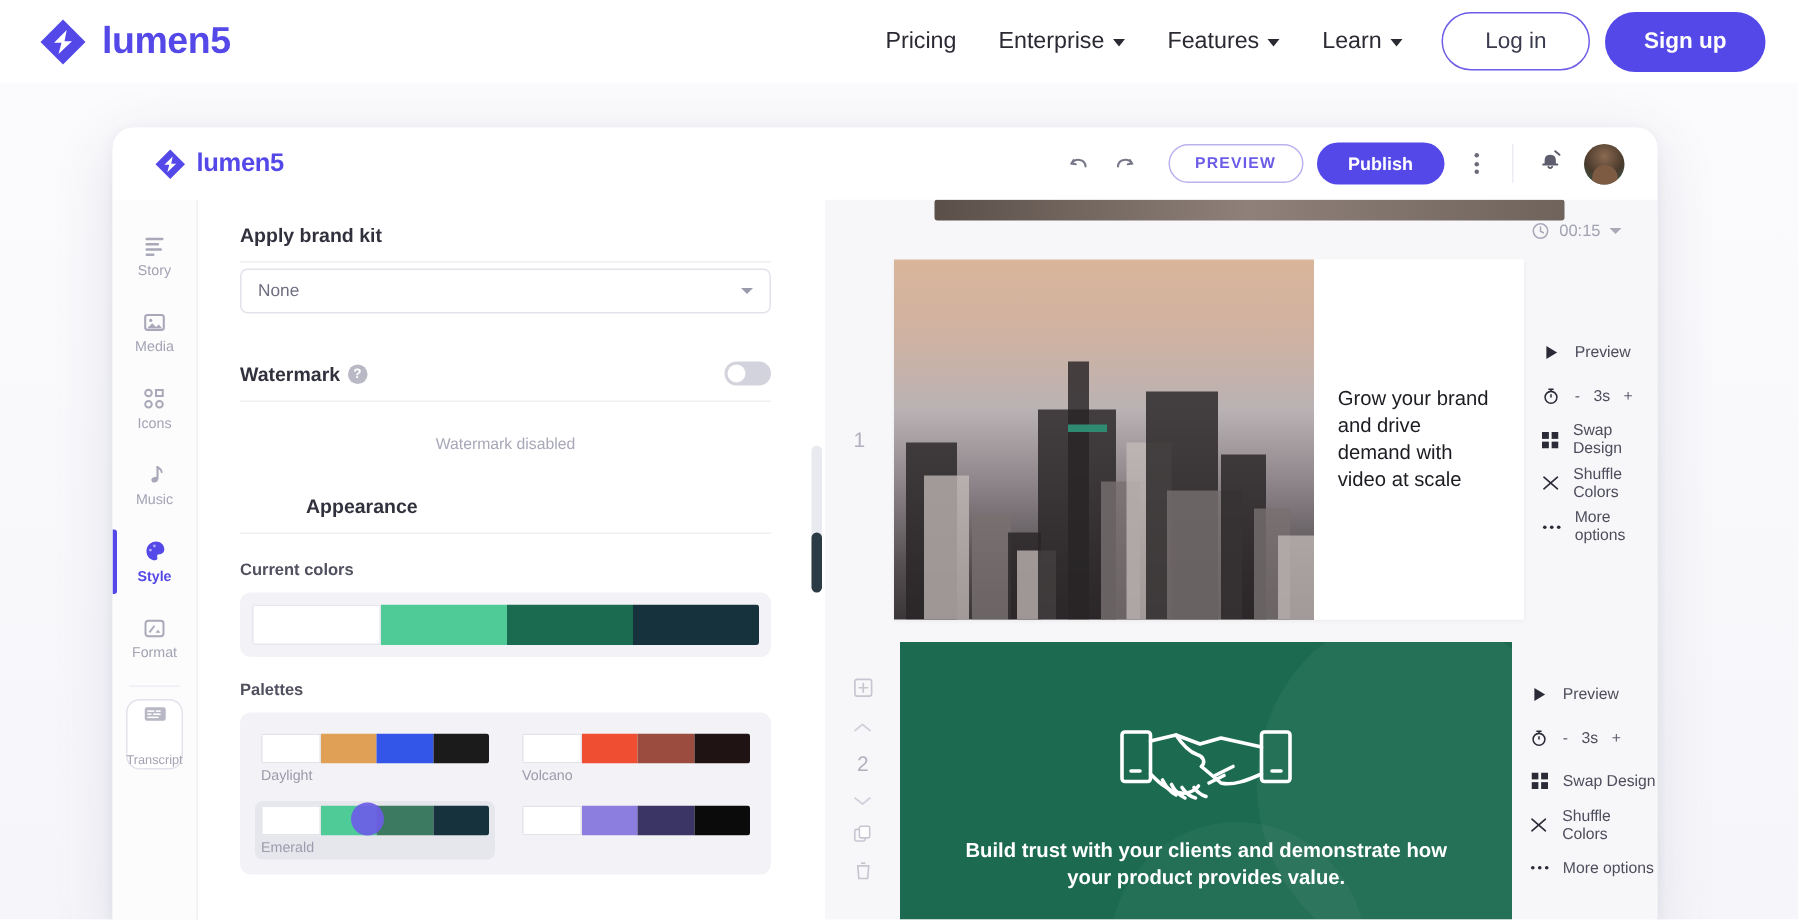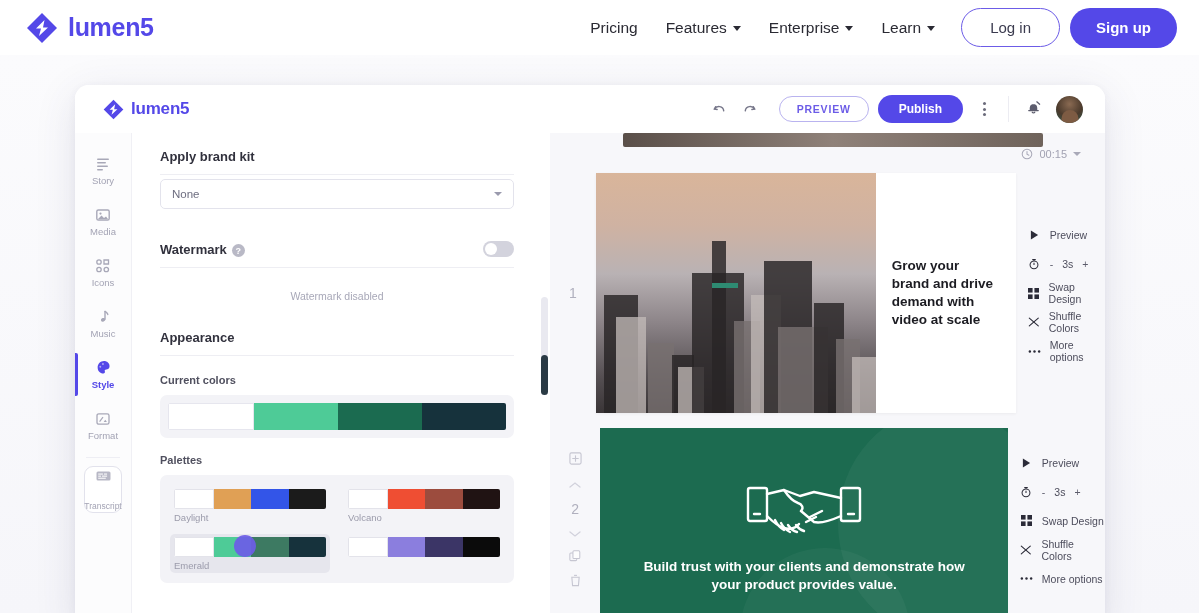--- a/index.html
+++ b/index.html
@@ -195,21 +195,21 @@
   .city {
     width: 280px; height: 240px; position: relative; overflow: hidden;
     background: linear-gradient(180deg,#d9b59a 0%, #cfb2a2 22%, #b9b2b4 42%, #8d8589 62%, #554f52 85%, #3a3537 100%);
   }
   .city .bld { position: absolute; bottom: 0; background: rgba(40,36,38,0.82); }
   .city .bld.lt { background: rgba(196,188,186,0.75); }
   .city .bld.md { background: rgba(120,112,112,0.8); }
   .city-green { position: absolute; width: 26px; height: 5px; background: #2e8b72; left: 116px; top: 110px; }
   .scene-text {
     width: 140px; height: 240px; display: flex; align-items: center; padding: 0 16px;
-    font-size: 13.5px; font-weight: bold; color: #1c1c22; line-height: 1.32; background:#fff;
+    font-size: 13.5px; font-weight: normal; color: #1c1c22; line-height: 1.32; background:#fff;
   }
   .scene-menu { padding-left: 12px; display: flex; flex-direction: column; gap: 0px; justify-content: center; }
   .menu-row { display: flex; align-items: center; gap: 9px; height: 29px; font-size: 10.5px; color: #4d4d5c; cursor: pointer; }
   .menu-row .mi { width: 13px; display: flex; justify-content: center; color: #2b2b38; }
   .step { display: flex; align-items: center; gap: 9px; font-size: 10.5px; color: #4d4d5c; }
   .step .pm { cursor: pointer; color: #5d5d6c; }
 
   .scene2-card { width: 420px; height: 185px; background: #1c6b50; position: relative; overflow: hidden; }
   .scene2-blob { position: absolute; right: -40px; top: -20px; width: 210px; height: 230px; border-radius: 50%; background: rgba(255,255,255,0.045); }
   .scene2-blob2 { position: absolute; left: 140px; top: 120px; width: 170px; height: 180px; border-radius: 90px 90px 0 0; background: rgba(255,255,255,0.04); }
@@ -228,25 +228,25 @@
       <path d="M16 1 L31 16 L16 31 L1 16 Z" fill="#5448e8"></path>
       <path d="M18.5 8 L10 16.5 L15 16.5 L13 24 L22 15.5 L17 15.5 Z" fill="#ffffff"></path>
     </svg>
     <span class="brand-text">lumen5</span>
   </div>
   <div class="nav-links">
     <div class="nav-link">
       <span>Pricing</span>
     </div>
     <div class="nav-link">
+      <span>Enterprise</span>
+      <span class="chev"></span>
+    </div>
+    <div class="nav-link">
       <span>Features</span>
-      <span class="chev"></span>
-    </div>
-    <div class="nav-link">
-      <span>Enterprise</span>
       <span class="chev"></span>
     </div>
     <div class="nav-link">
       <span>Learn</span>
       <span class="chev"></span>
     </div>
     <div class="btn-login">Log in</div>
     <div class="btn-signup">Sign up</div>
   </div>
 </div>
@@ -362,29 +362,29 @@
   </div>
 
   <div class="panel">
     <div class="sect-title">Apply brand kit</div>
     <div class="rule"></div>
     <div class="select">
       <span>None</span>
       <span class="caret"></span>
     </div>
 
-    <div class="row-between" style="margin-top:32px;align-items:flex-end;">
+    <div class="row-between" style="margin-top:32px;">
       <span class="sect-title" style="padding-top:0;">Watermark</span>
       <span class="help-dot">?</span>
       <span class="toggle"></span>
     </div>
     <div class="rule"></div>
     <div class="hint">Watermark disabled</div>
 
-    <div class="sect-title" style="padding-top:28px;">Appearance</div>
+    <div class="sect-title" style="padding-top:28px;margin-left:44px;">Appearance</div>
     <div class="rule"></div>
 
     <div class="sub-lbl">Current colors</div>
     <div class="swatch-card">
       <div class="swatch-strip">
         <div style="background:#ffffff"></div>
         <div style="background:#4ecb97"></div>
         <div style="background:#1b6b50"></div>
         <div style="background:#16323c"></div>
       </div>

